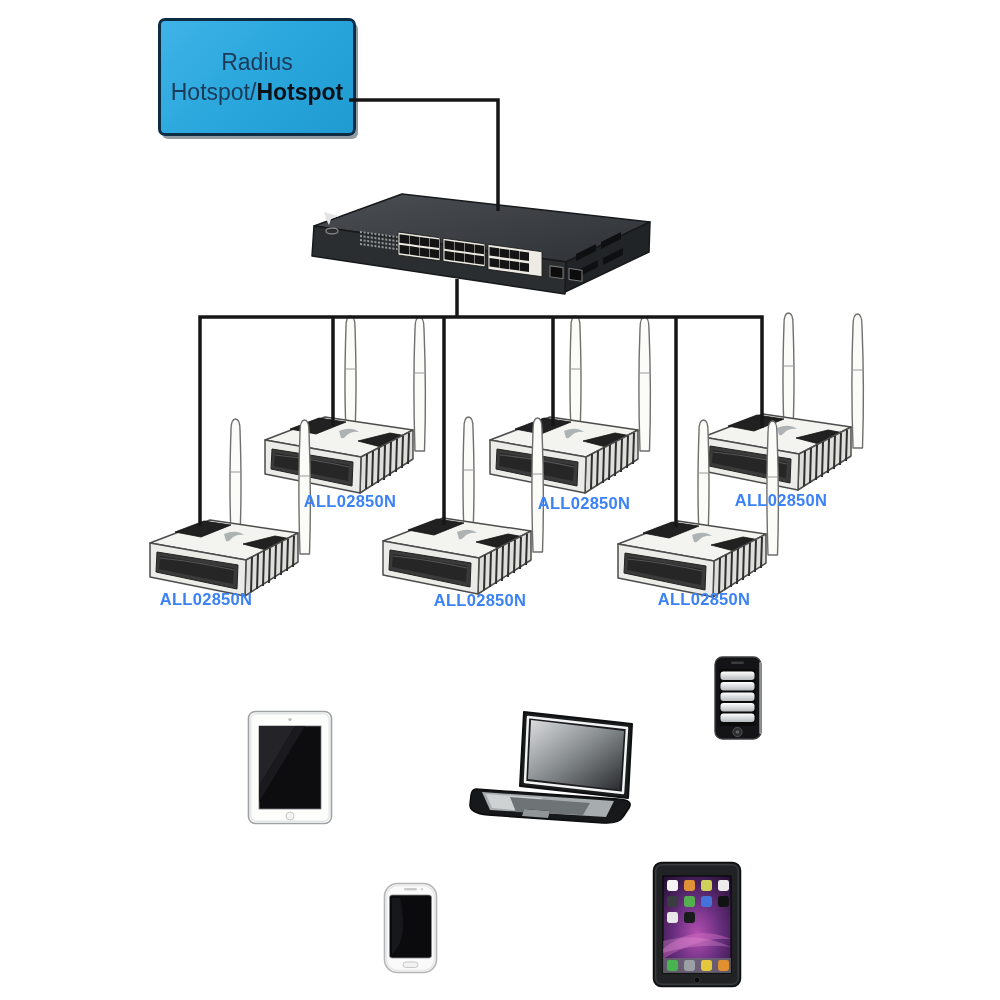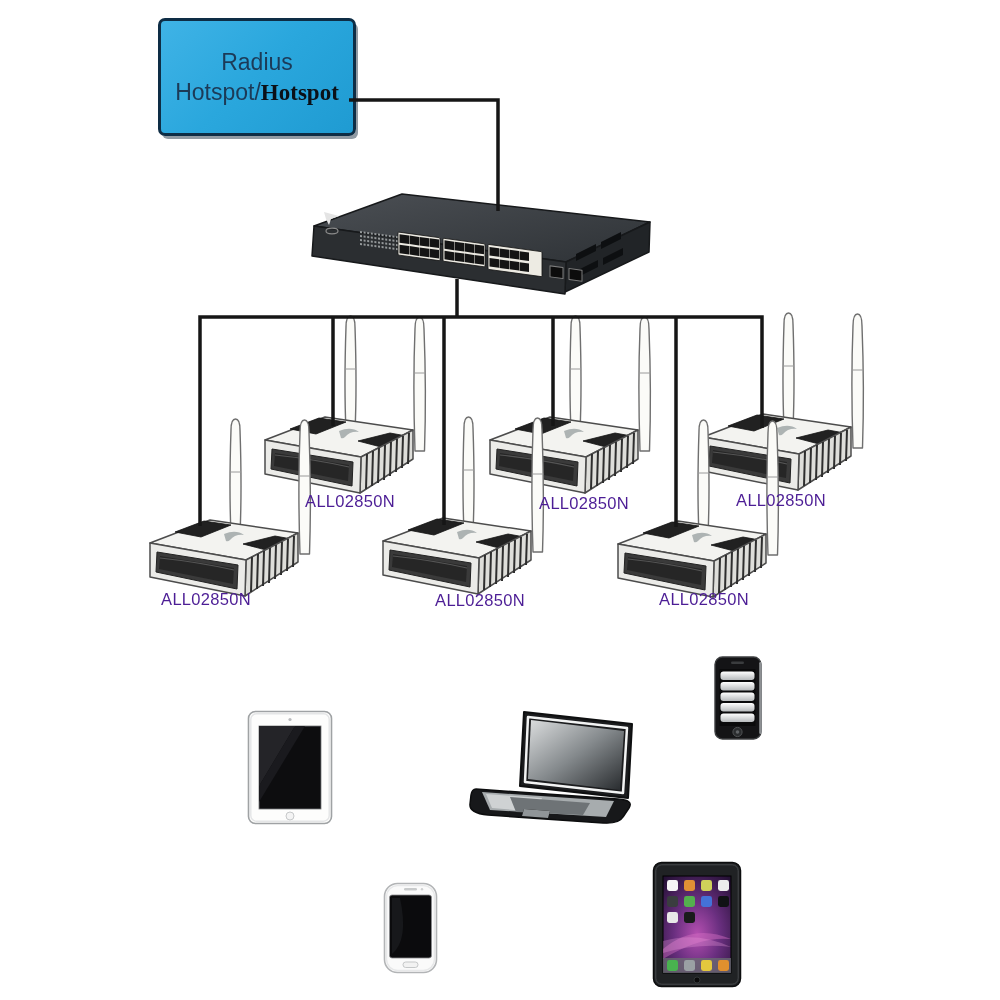--- a/index.html
+++ b/index.html
@@ -13,26 +13,26 @@
   #lines{position:absolute;left:0;top:0;width:1000px;height:1000px;z-index:3;pointer-events:none;}
   
   .server-box{
     left:158px;top:18px;width:192px;height:112px;z-index:2;
     background:linear-gradient(135deg,#3fb3e6 0%,#2aa7dd 48%,#1f9bd2 100%);
     border:3px solid #0e2d45;border-radius:7px;
     box-shadow:3px 4px 0 -1px rgba(12,34,54,.45);
     display:flex;flex-direction:column;justify-content:center;align-items:center;
     text-align:center;line-height:30px;font-size:23px;color:#1c3a57;
   }
-  .server-box .l2b{font-weight:bold;color:#0b1118;font-family:Liberation Serif, serif;}
+  .server-box .l2b{font-weight:bold;color:#0b1118;}
   
   .illu{position:absolute;z-index:2;}
   .ap-label{
     position:absolute;z-index:4;transform:translateX(-50%);
-    font-size:16.5px;font-weight:normal;letter-spacing:.3px;color:#4c1d95;white-space:nowrap;
+    font-size:16.5px;font-weight:bold;letter-spacing:.3px;color:#3b82f6;white-space:nowrap;
   }
 </style>
 </head>
 <body>
 
 <div id="canvas">
 
   <svg width="0" height="0" style="position:absolute" aria-hidden="true">
     <defs>
       <linearGradient id="screenGrad" x1="0" y1="0" x2="1" y2="1">

